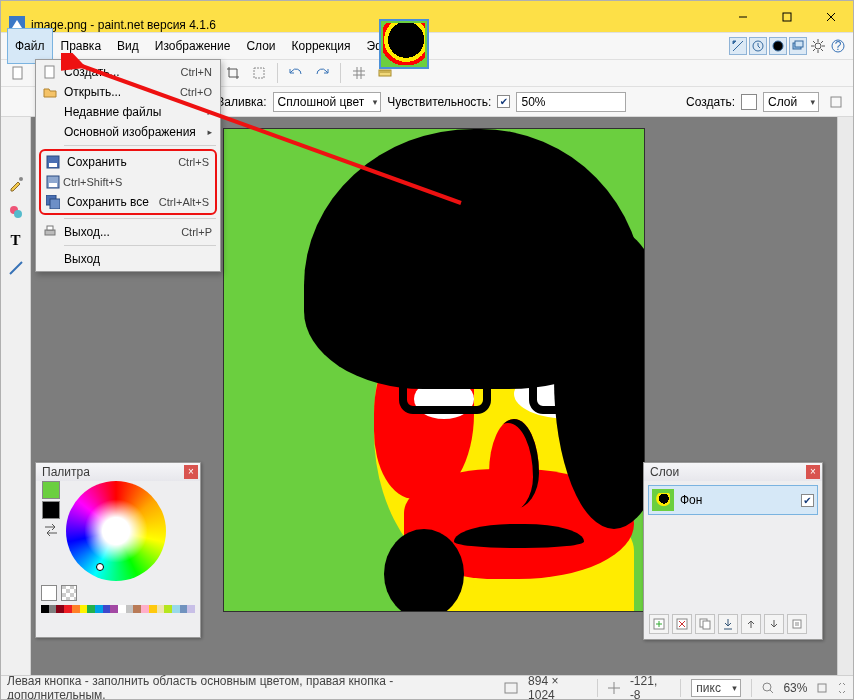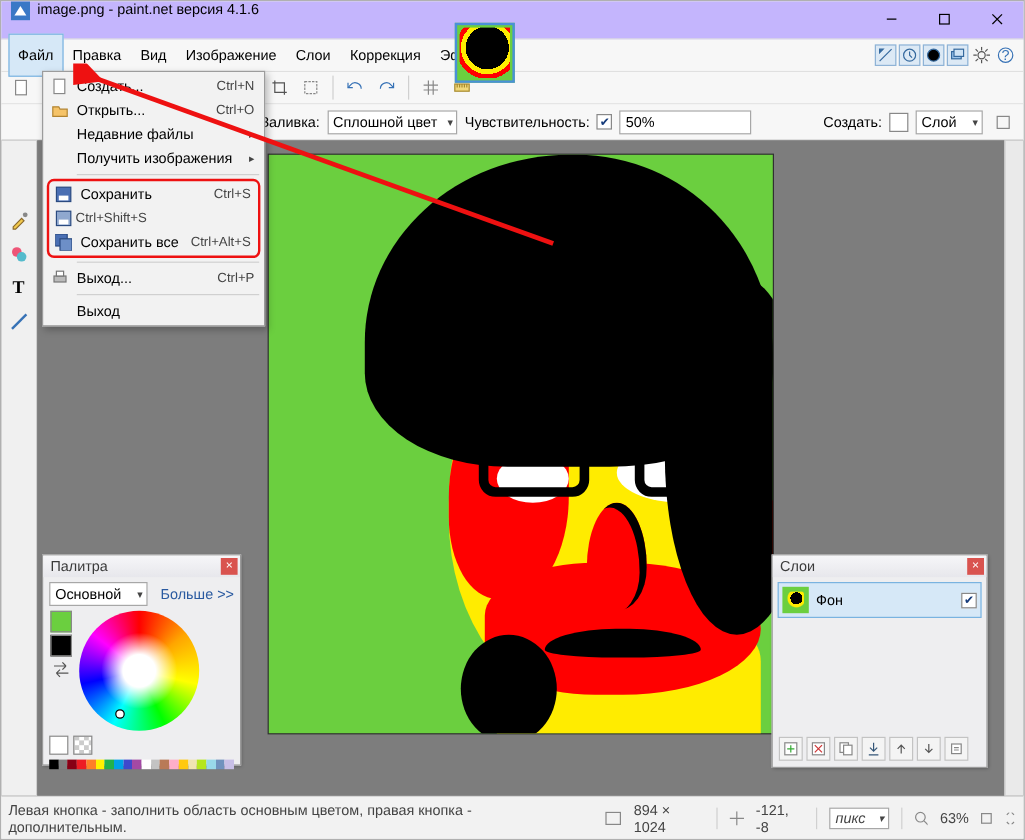--- a/index.html
+++ b/index.html
@@ -1,18 +1,18 @@
 <!DOCTYPE html>
 <html><head>
 <meta charset="utf-8">
 <style>
   * { box-sizing: border-box; font-family: "Segoe UI", Tahoma, sans-serif; font-size: 12px; }
   body { margin: 0; background: #fff; }
   .window { width:854px; height:700px; border:1px solid #b0b0b0; background:#f0f0f0; position:relative; overflow:hidden; display:flex; flex-direction:column;}
-  .titlebar { height:32px; background:#c4b5fd; display:flex; align-items:flex-start; padding:0 0 0 8px; border-bottom:1px solid #e0e0e0;}
+  .titlebar { height:32px; background:#fde047; display:flex; align-items:flex-end; padding:0 0 0 8px; border-bottom:1px solid #e0e0e0;}
   .titlebar .icon-app { width:16px; height:16px; margin-right:6px; }
   .titlebar .title { flex:0 0 auto; }
   .titlebar .spacer { flex:1; }
   .winbtns { display:flex; }
   .winbtn { width:44px; height:30px; display:flex; align-items:center; justify-content:center; }
   .menubar { height:26px; background:#f7f7f7; display:flex; align-items:center; padding:0 6px; position:relative;}
   .menuitem { padding:3px 8px; cursor:default; }
   .menuitem.active { background:#d6e8f7; border:1px solid #7ab3e0; padding:10px 7px; }
   .menuthumb { width:50px; height:50px; border:2px solid #4a90d9; background:#6bcf3f; position:absolute; left:378px; top:-14px; display:flex; align-items:center; justify-content:center; overflow:hidden;}
   .menuthumb-inner{width:42px;height:42px;background:radial-gradient(circle at 55% 40%, #000 0 18px, #ffec00 18px 22px, #f00 22px 26px, #6bcf3f 26px 100%);}
@@ -82,21 +82,21 @@
   .pal-strip{display:flex;padding:0 5px 0 5px;}
   .pal-strip div{width:9px;height:8px;}
   
   .layers{right:30px;top:446px;width:180px;height:178px;}
   .layer-item{display:flex;align-items:center;gap:6px;background:#d6e8f7;border:1px solid #7ab3e0;margin:4px;padding:3px;height:30px;}
   .layer-thumb{width:22px;height:22px;background:#6bcf3f;display:flex;align-items:center;justify-content:center;}
   .layer-thumb div{width:14px;height:14px;background:radial-gradient(circle at 55% 40%,#000 0 5px,#ffec00 5px 7px,#6bcf3f 8px);}
   .layer-tools{display:flex;gap:3px;padding:3px 5px;position:absolute;bottom:2px;left:0;right:0;justify-content:flex-start;}
   .ltbtn{width:20px;height:20px;border:1px solid #c3c3c3;background:#f4f4f4;display:flex;align-items:center;justify-content:center;}
   
-  .status{height:36px;background:#f2f2f2;border-top:1px solid #d0d0d0;display:flex;align-items:center;padding:0 6px;gap:10px;font-size:11px;color:#444;}
+  .status{height:24px;background:#f2f2f2;border-top:1px solid #d0d0d0;display:flex;align-items:center;padding:0 6px;gap:10px;font-size:11px;color:#444;}
   .status .sdiv{width:1px;height:18px;background:#d0d0d0;}
   .vscroll{width:16px;background:#eaeaea;border-left:1px solid #cccccc;}
   svg{display:block;}
 </style>
 </head>
 <body>
 
 <div class="window">
 
   <div class="titlebar">
@@ -351,21 +351,21 @@
         <rect x="1" y="1" width="12" height="10" fill="none" stroke="#888"></rect>
       </svg>
     <span>894 × 1024</span>
     <div class="sdiv"></div>
     <svg width="12" height="12">
         <line x1="6" y1="0" x2="6" y2="12" stroke="#888"></line>
         <line x1="0" y1="6" x2="12" y2="6" stroke="#888"></line>
       </svg>
     <span>-121, -8</span>
     <div class="sdiv"></div>
-    <div class="select" style="width:50px;height:18px;font-style:italic;">
+    <div class="select" style="width:50px;height:18px;">
         <span>пикс</span>
       </div>
     <div class="sdiv"></div>
     <svg width="12" height="12">
         <circle cx="5" cy="5" r="4" fill="none" stroke="#888"></circle>
         <line x1="8" y1="8" x2="12" y2="12" stroke="#888"></line>
       </svg>
     <span>63%</span>
     <svg width="10" height="10">
         <rect x="1" y="1" width="8" height="8" fill="none" stroke="#888"></rect>
@@ -394,21 +394,21 @@
       <span class="ml">Открыть...</span>
         <span class="ms">Ctrl+O</span>
     </div>
     <div class="mrow">
       <span class="mi"></span>
         <span class="ml">Недавние файлы</span>
         <span class="mar">▸</span>
     </div>
     <div class="mrow">
       <span class="mi"></span>
-        <span class="ml">Получить изображения</span>
+        <span class="ml">Основной изображения</span>
         <span class="mar">▸</span>
     </div>
     <div class="msep"></div>
     <div class="mgroup">
       <div class="mrow">
         <span class="mi">
             <svg width="14" height="14">
               <rect x="1" y="1" width="12" height="12" fill="#4a6fb3" stroke="#2a4a80"></rect>
               <rect x="3" y="8" width="8" height="4" fill="#fff"></rect>
             </svg>
@@ -460,26 +460,20 @@
           <path d="M12 0 L0 6 L12 12 z" fill="#e11"></path>
         </marker>
       </defs>
     <line x1="400" y1="150" x2="18" y2="12" stroke="#e11" stroke-width="4" marker-end="url(#ah)"></line>
   </svg>
 
   <div class="panel palette">
     <div class="panel-header">
       <span>Палитра</span>
       <div class="panel-close">×</div>
-    </div>
-    <div class="pal-top">
-      <div class="select">
-          <span>Основной</span>
-        </div>
-      <span style="margin-left:auto;color:#2a5aa0;cursor:pointer;">Больше &gt;&gt;</span>
     </div>
     <div class="pal-body">
       <div class="pal-swatches">
         <div class="pal-sw" style="background:#6bcf3f;"></div>
         <div class="pal-sw" style="background:#000;"></div>
         <div class="pal-sw" style="border:none;">
             <svg width="18" height="18">
               <path d="M3 6h10M13 6l-3-3M13 6l-3 3M15 12H5M5 12l3-3M5 12l3 3" stroke="#555" fill="none"></path>
             </svg>
           </div>

